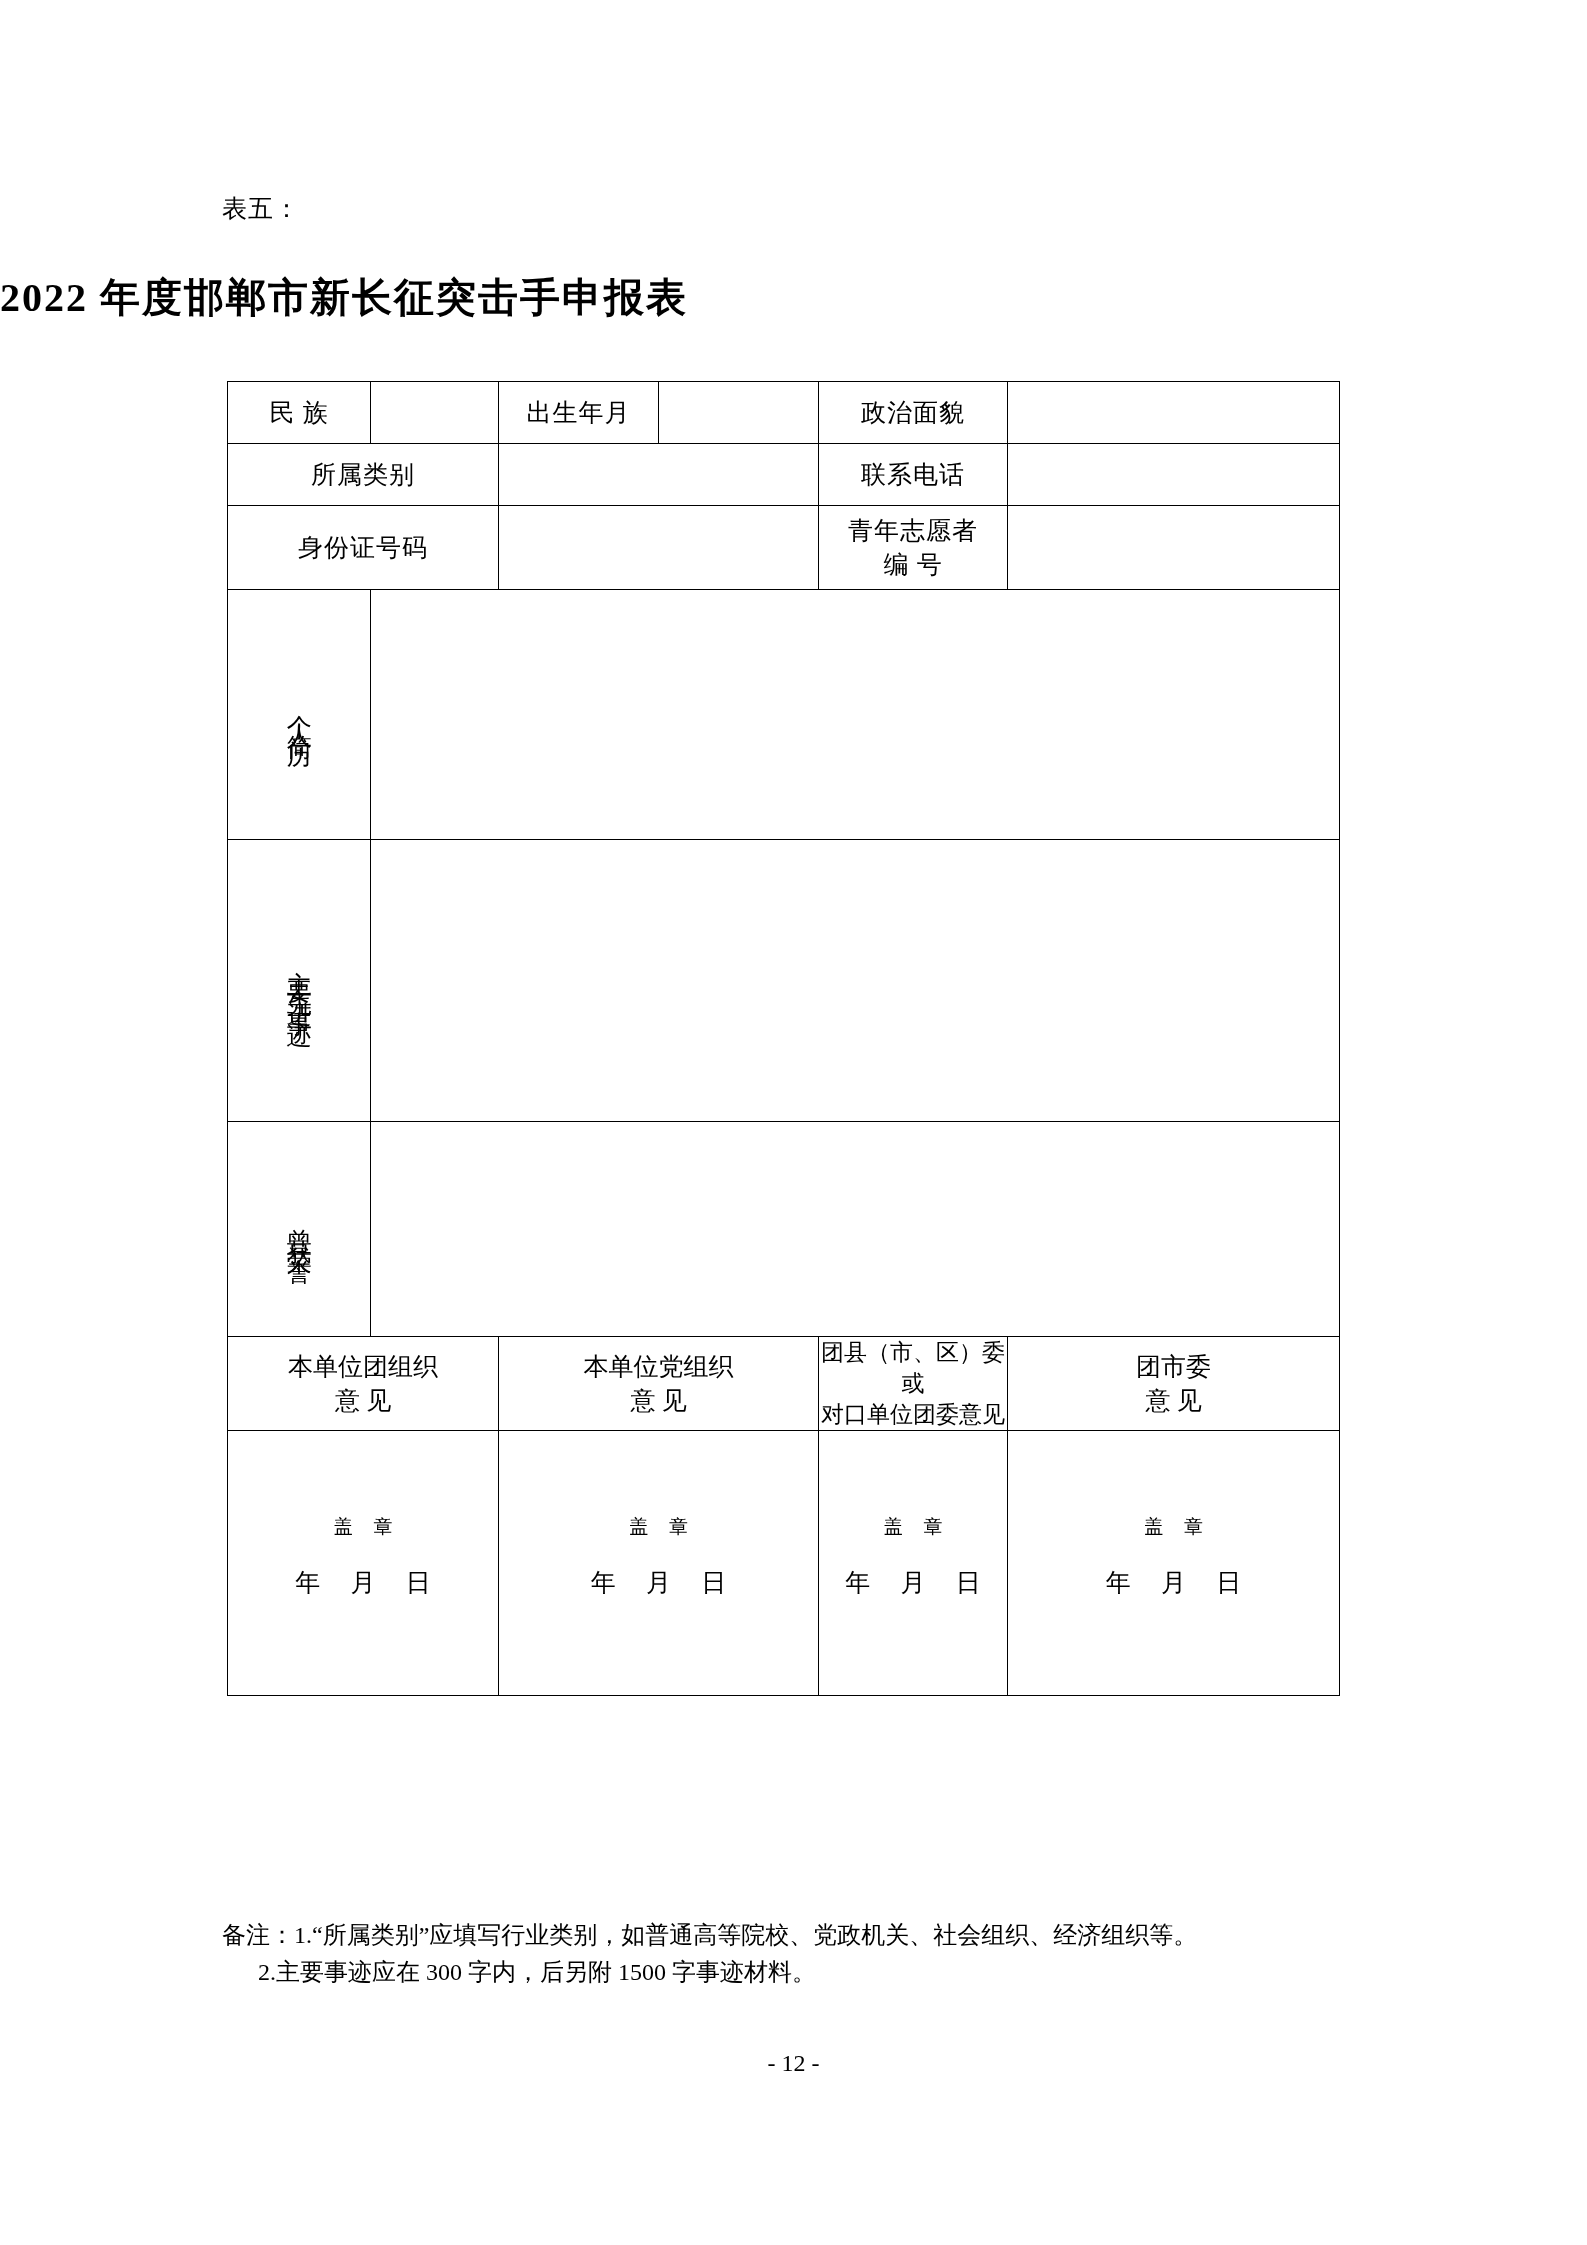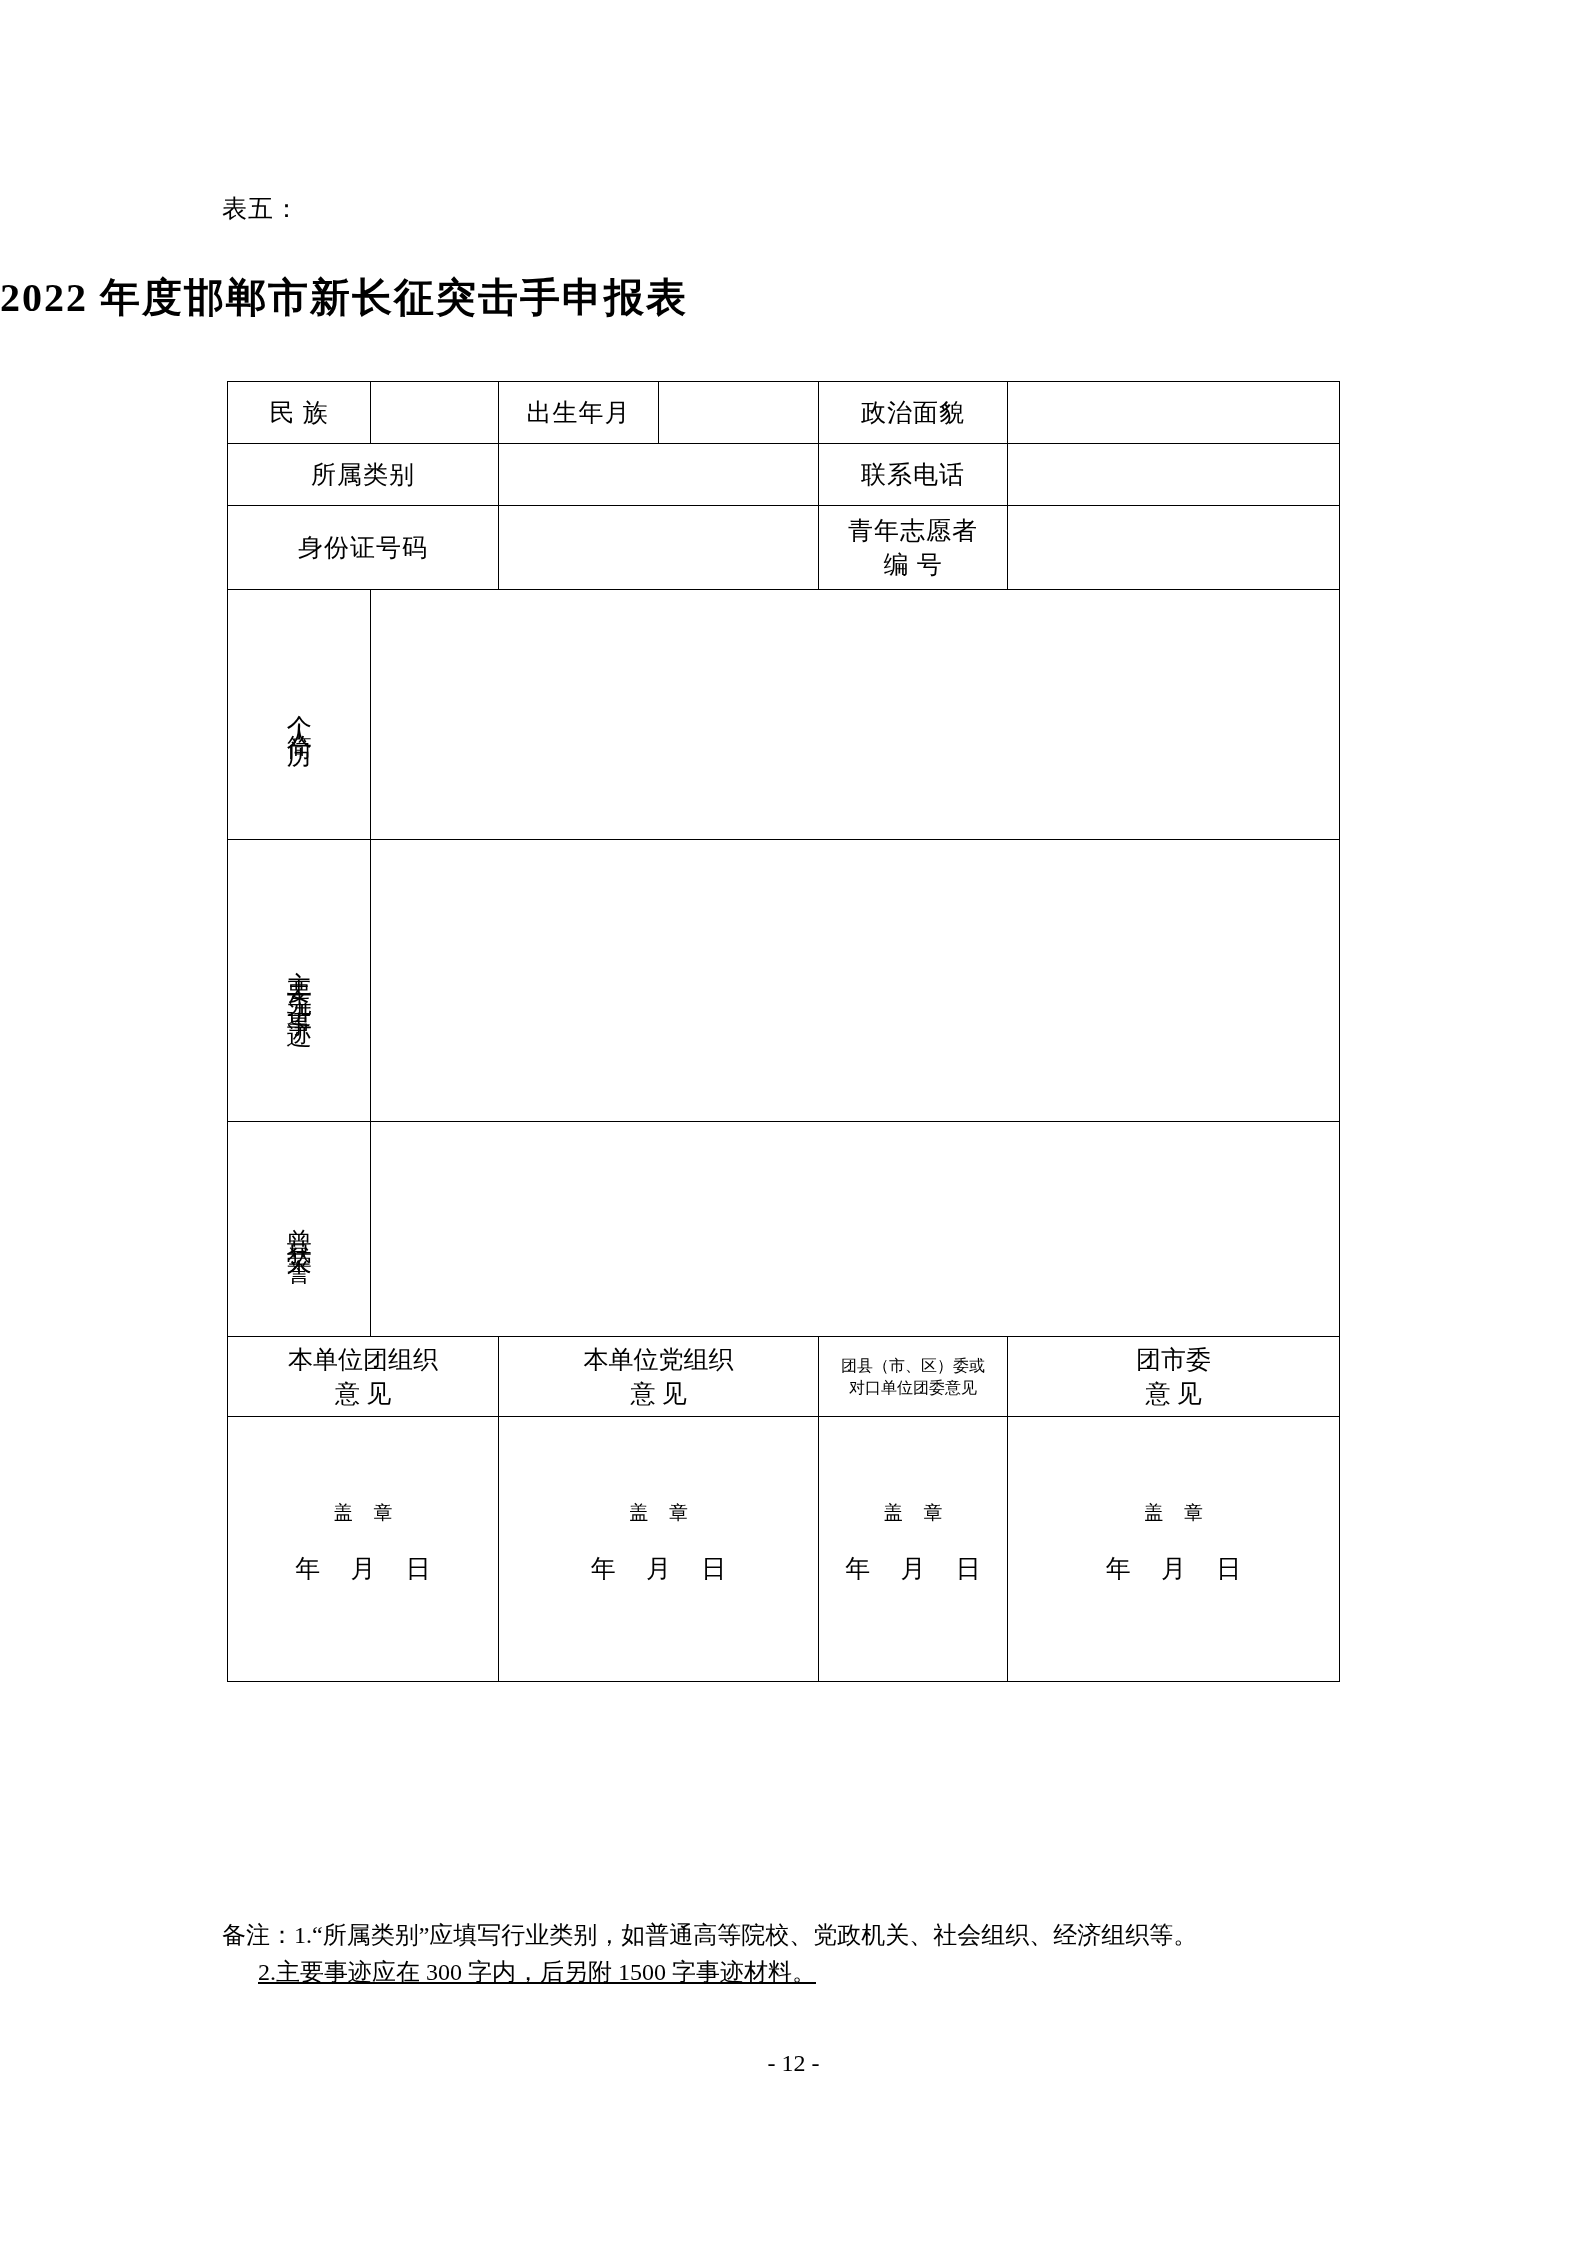--- a/index.html
+++ b/index.html
@@ -95,21 +95,21 @@
   }
   .notes {
     position: absolute;
     left: 222px;
     top: 1917px;
     width: 1180px;
     font-size: 24px;
     line-height: 1.55;
   }
   .notes .n1 { display: block; }
-  .notes .n2 { display: block; padding-left: 36px; text-decoration: underline; }
+  .notes .n2 { display: block; padding-left: 36px; }
   .page-num {
     position: absolute;
     left: 0;
     top: 2050px;
     width: 1587px;
     text-align: center;
     font-size: 24px;
   }
 </style>
 </head>
@@ -180,21 +180,21 @@
       </tr>
       <tr style="height:80px">
         <td colspan="2" class="two-line">
           <div>本单位团组织</div>
           <div>意  见</div>
         </td>
         <td colspan="2" class="two-line">
           <div>本单位党组织</div>
           <div>意  见</div>
         </td>
-        <td class="two-line" style="font-size:16px">
+        <td class="two-line" style="font-size:23px">
           <div>团县（市、区）委或</div>
           <div>对口单位团委意见</div>
         </td>
         <td class="two-line">
           <div>团市委</div>
           <div>意  见</div>
         </td>
       </tr>
       <tr style="height:265px">
         <td colspan="2">

